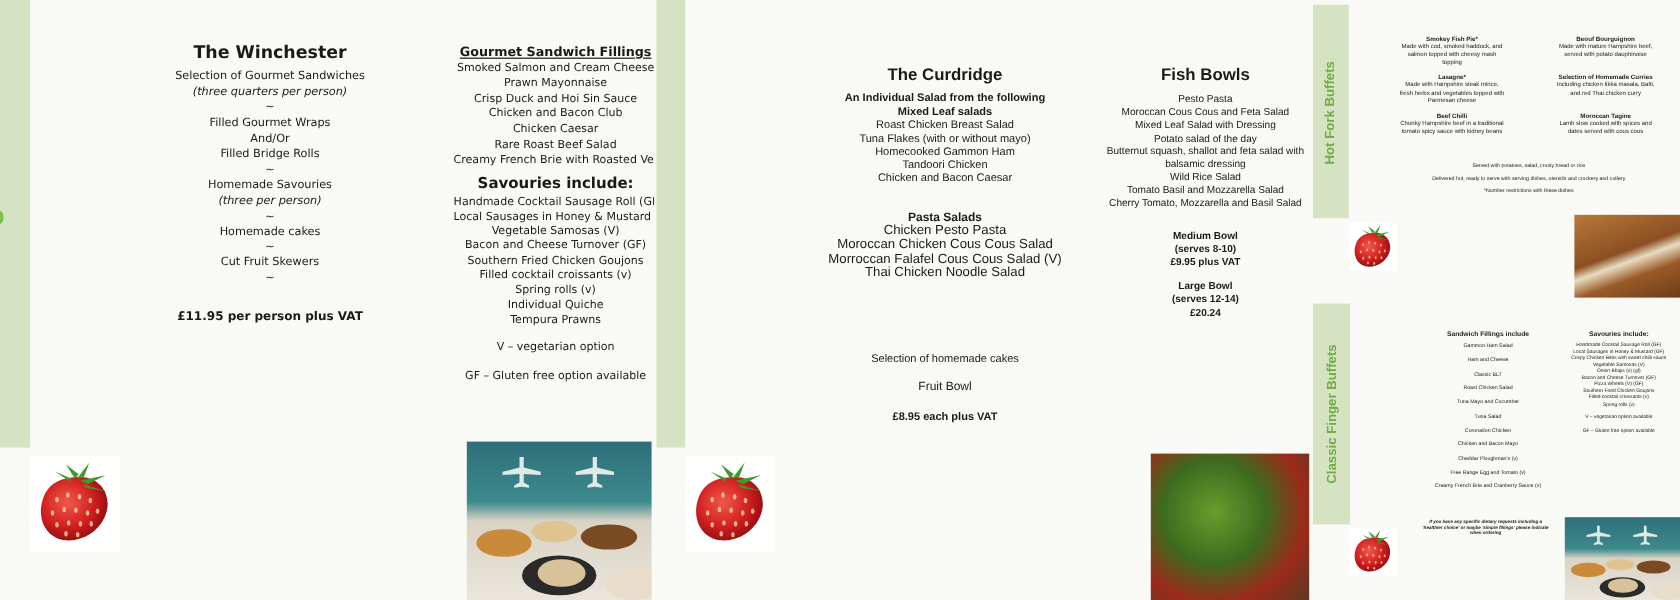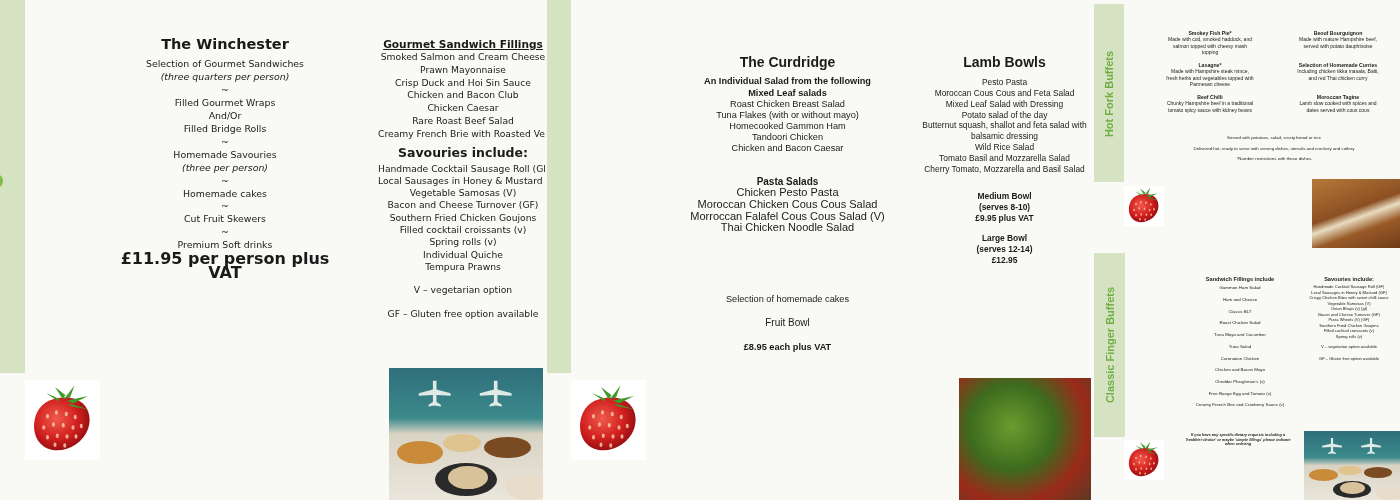--- a/index.html
+++ b/index.html
@@ -62,23 +62,22 @@
         <span class="line">And/Or</span>
         <span class="line">Filled Bridge Rolls</span>
         <span class="line">~</span>
         <span class="line">Homemade Savouries</span>
         <span class="line italic">(three per person)</span>
         <span class="line">~</span>
         <span class="line">Homemade cakes</span>
         <span class="line">~</span>
         <span class="line">Cut Fruit Skewers</span>
         <span class="line">~</span>
-        <span class="line">Premium Soft drinks</span>
-      </div>
-    <div class="bold" style="font-size:16px;line-height:14px;">£11.95 per person plus VAT</div>
+      </div>
+    <div class="bold" style="font-size:10px;line-height:14px;margin-top:19px;">£11.95 per person plus VAT</div>
   </div>
 
   <div class="center-col calibri" style="left:378px;width:170px;top:37px;">
     <div class="bold" style="font-size:10.6px;line-height:14px;text-decoration:underline;">Gourmet Sandwich Fillings</div>
     <div id="win-fillings" style="font-size:9.2px;line-height:12.8px;">
         <span class="line">Smoked Salmon and Cream Cheese</span>
         <span class="line">Prawn Mayonnaise</span>
         <span class="line">Crisp Duck and Hoi Sin Sauce</span>
         <span class="line">Chicken and Bacon Club</span>
         <span class="line">Chicken Caesar</span>
@@ -173,41 +172,41 @@
         <span class="line">Moroccan Chicken Cous Cous Salad</span>
         <span class="line">Morroccan Falafel Cous Cous Salad (V)</span>
         <span class="line">Thai Chicken Noodle Salad</span>
       </div>
     <div style="font-size:9.2px;line-height:12px;margin-top:59px;">Selection of homemade cakes</div>
     <div style="font-size:10px;line-height:12px;margin-top:12px;">Fruit Bowl</div>
     <div class="bold" style="font-size:9.2px;line-height:12px;margin-top:12px;">£8.95 each plus VAT</div>
   </div>
 
   <div class="center-col" style="left:372px;width:175px;top:53px;">
-    <div class="menu-title" style="font-size:14px;line-height:18px;margin-bottom:6px;">Lamb Bowls</div>
+    <div class="menu-title" style="font-size:14px;line-height:18px;margin-bottom:6px;">Fish Bowls</div>
     <div id="cur-bowls" style="font-size:8.4px;line-height:10.85px;">
         <span class="line">Pesto Pasta</span>
         <span class="line">Moroccan Cous Cous and Feta Salad</span>
         <span class="line">Mixed Leaf Salad with Dressing</span>
         <span class="line">Potato salad of the day</span>
         <span class="line">Butternut squash, shallot and feta salad with</span>
         <span class="line">balsamic dressing</span>
         <span class="line">Wild Rice Salad</span>
         <span class="line">Tomato Basil and Mozzarella Salad</span>
         <span class="line">Cherry Tomato, Mozzarella and Basil Salad</span>
       </div>
     <div id="cur-medium" class="bold" style="font-size:8.4px;line-height:11px;margin-top:16px;">
         <span class="line">Medium Bowl</span>
         <span class="line">(serves 8-10)</span>
         <span class="line">£9.95 plus VAT</span>
       </div>
     <div id="cur-large" class="bold" style="font-size:8.4px;line-height:11px;margin-top:9px;">
         <span class="line">Large Bowl</span>
         <span class="line">(serves 12-14)</span>
-        <span class="line">£12.95</span>
+        <span class="line">£20.24</span>
       </div>
   </div>
 
   <div class="strawberry" style="left:26px;top:380px;width:75px;height:80px;">
       <svg viewBox="0 0 100 100" xmlns="http://www.w3.org/2000/svg">
         <defs>
           <radialGradient id="bg" cx="40%" cy="40%" r="65%">
             <stop offset="0" stop-color="#f05a4a"></stop>
             <stop offset="0.6" stop-color="#d11f1f"></stop>
             <stop offset="1" stop-color="#8e0c10"></stop>

